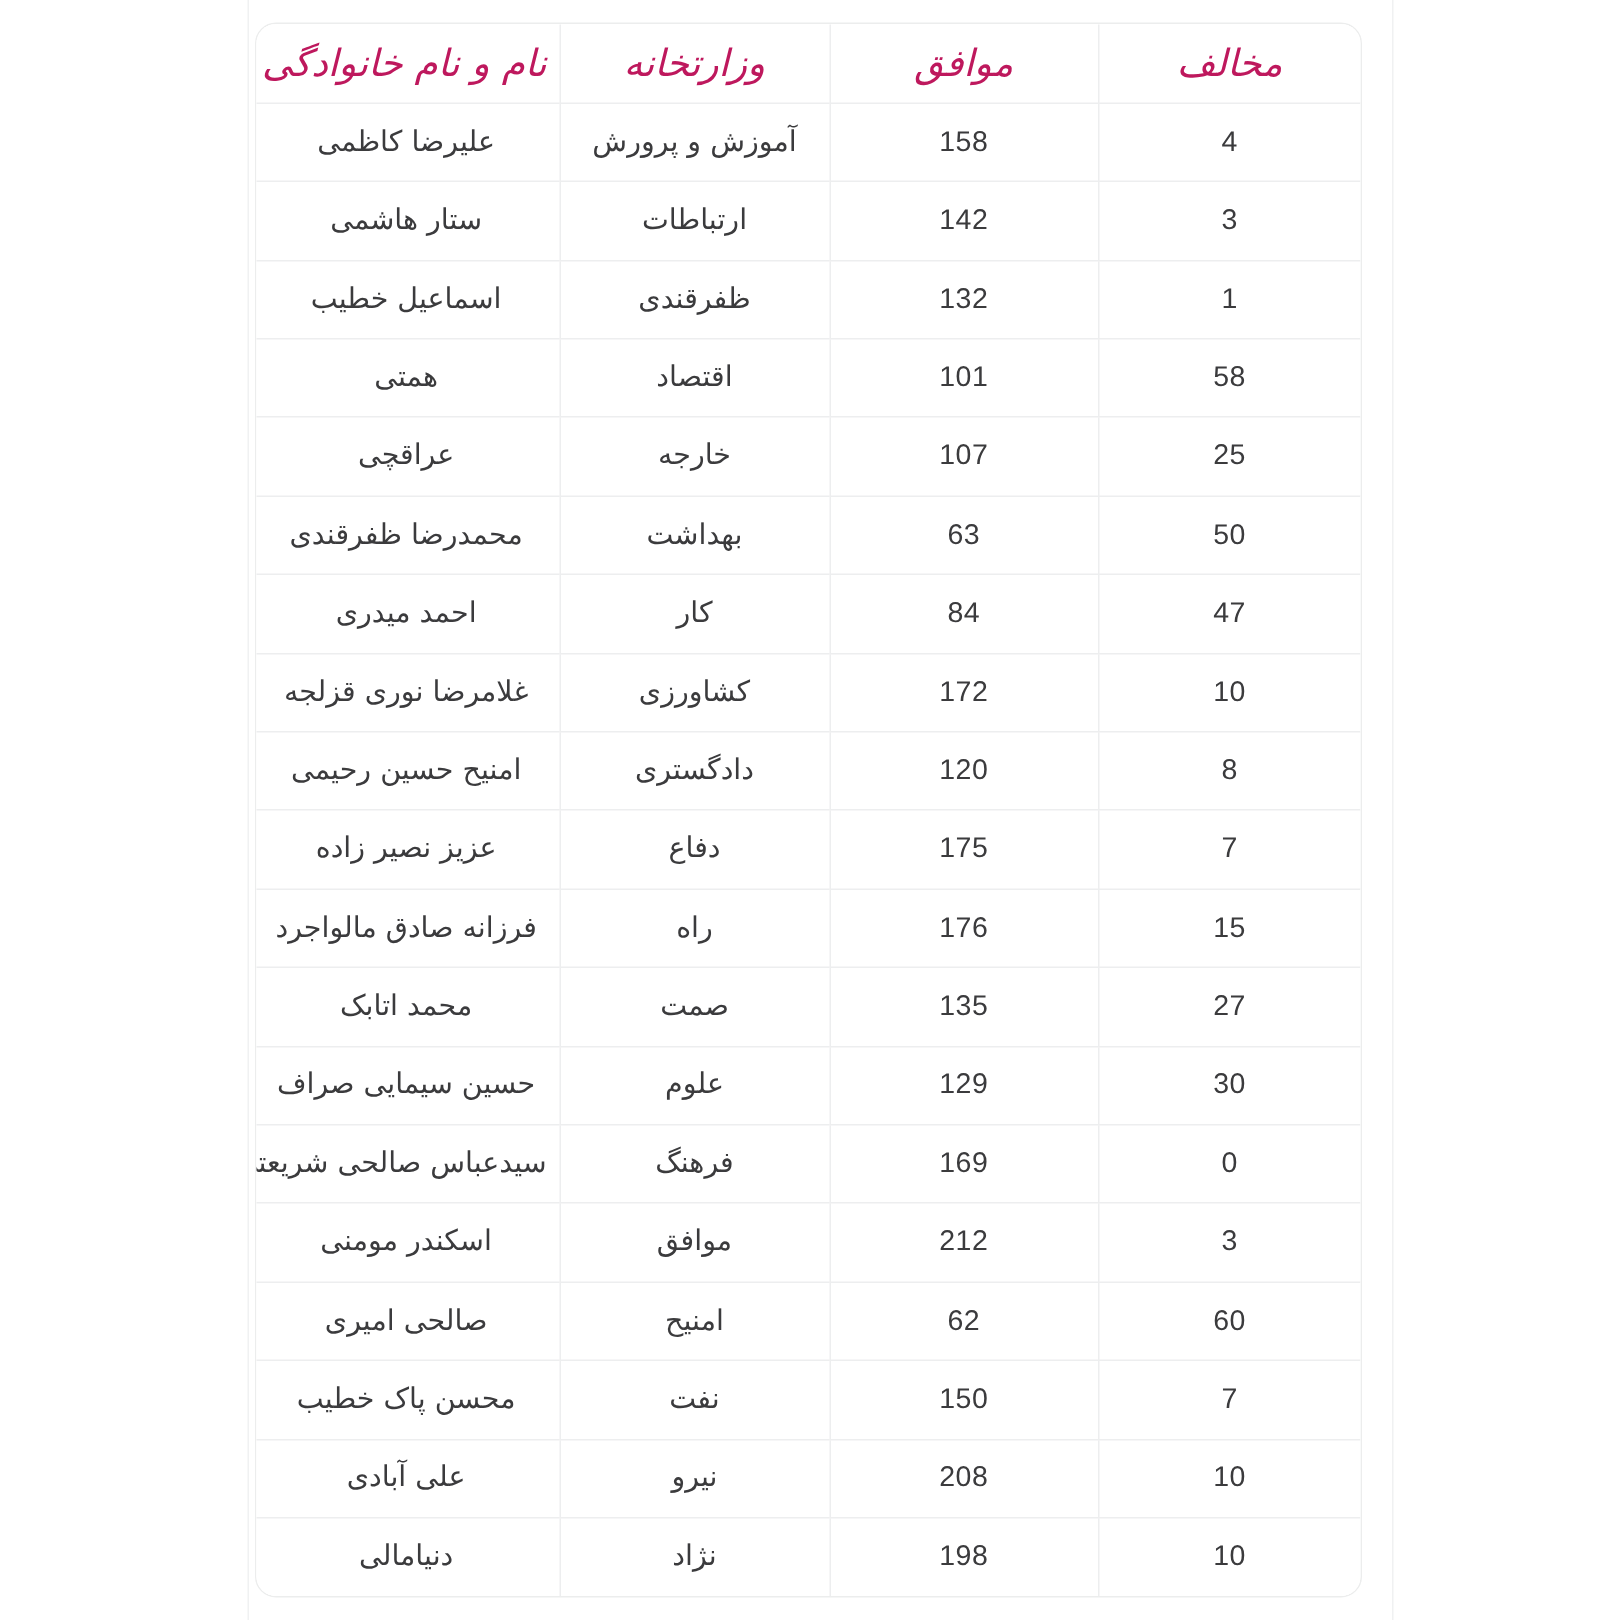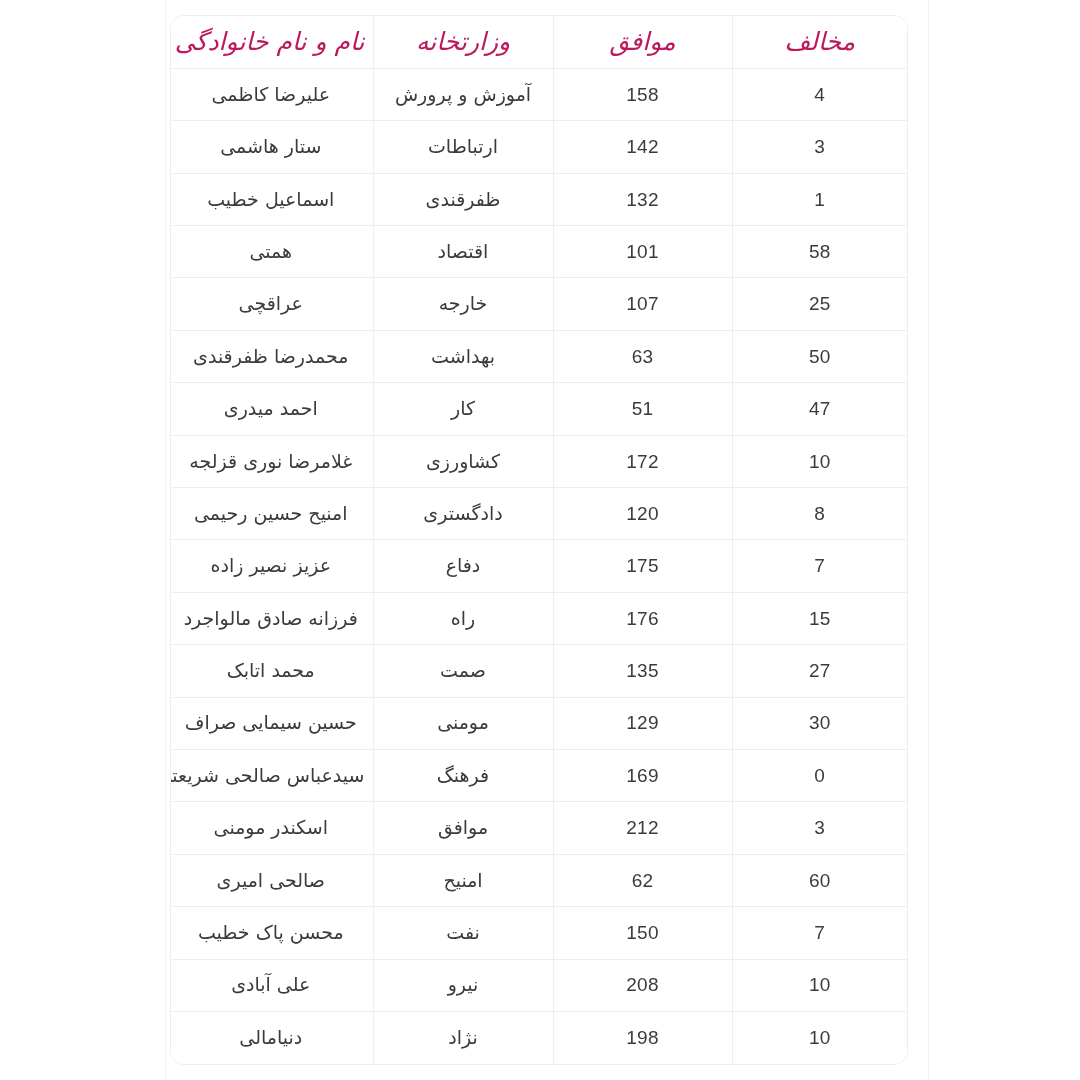--- a/index.html
+++ b/index.html
@@ -162,21 +162,21 @@
 
         <tr>
           <td class="num">50</td>
           <td class="num">63</td>
           <td class="ministry">بهداشت</td>
           <td class="person">محمدرضا ظفرقندی</td>
         </tr>
 
         <tr>
           <td class="num">47</td>
-          <td class="num">51</td>
+          <td class="num">84</td>
           <td class="ministry">کار</td>
           <td class="person">احمد میدری</td>
         </tr>
 
         <tr>
           <td class="num">10</td>
           <td class="num">172</td>
           <td class="ministry">کشاورزی</td>
           <td class="person">غلامرضا نوری قزلجه</td>
         </tr>
@@ -205,21 +205,21 @@
         <tr>
           <td class="num">27</td>
           <td class="num">135</td>
           <td class="ministry">صمت</td>
           <td class="person">محمد اتابک</td>
         </tr>
 
         <tr>
           <td class="num">30</td>
           <td class="num">129</td>
-          <td class="ministry">مومنی</td>
+          <td class="ministry">علوم</td>
           <td class="person">حسین سیمایی صراف</td>
         </tr>
 
         <tr>
           <td class="num">0</td>
           <td class="num">169</td>
           <td class="ministry">فرهنگ</td>
           <td class="person">سیدعباس صالحی شریعتی</td>
         </tr>
 

